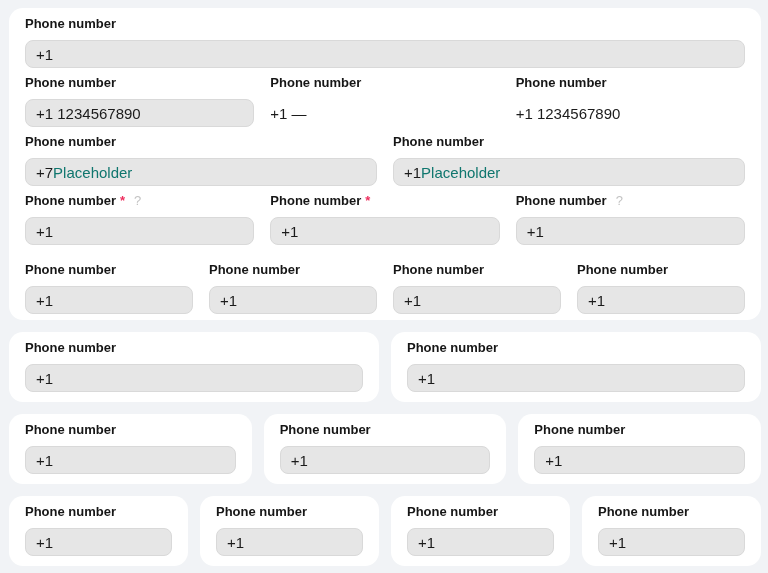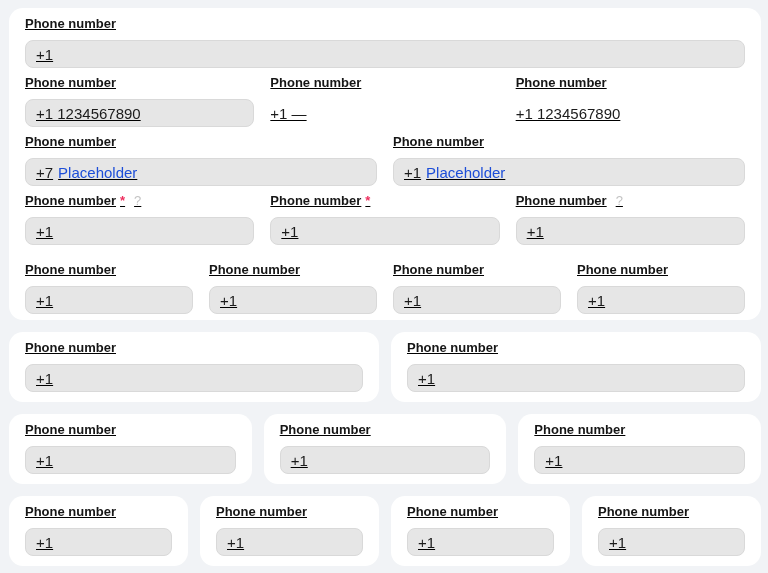--- a/index.html
+++ b/index.html
@@ -5,21 +5,20 @@
   * { box-sizing: border-box; margin: 0; padding: 0; }
   html, body {
     width: 768px; height: 573px;
     background: #f1f3f6;
     font-family: "Liberation Sans", "DejaVu Sans", sans-serif;
     overflow: hidden;
   }
   .card {
     background: #ffffff;
     border-radius: 14px;
-    text-decoration: underline;
   }
   .main-card {
     margin: 8px 7px 0 9px;
     padding: 8px 16px 6px;
   }
   .row { display: flex; gap: 16px; margin-top: 7px; }
   .row.first { margin-top: 0; }
   .row.last { margin-top: 17px; }
   .field { flex: 1 1 0; min-width: 0; }
   .label {
@@ -35,21 +34,21 @@
     background: #e6e6e6;
     border: 1px solid #d9d9d9;
     border-radius: 8px;
     font-size: 15px; color: #1b1b1b;
     white-space: nowrap; overflow: hidden;
   }
   .textval {
     display: flex; align-items: center;
     height: 28px; font-size: 15px; color: #1b1b1b; white-space: nowrap;
   }
-  .ph { color: #1d4ed8; margin-left: 5px; }
+  .ph { color: #0f766e; }
   .cards-row { display: flex; gap: 12px; margin: 12px 7px 0 9px; }
   .mini-card { flex: 1 1 0; padding: 8px 16px 10px; min-width: 0; }
 </style>
 </head>
 <body>
 
 <section class="card main-card">
 
   <div class="row first">
     <div class="field">

